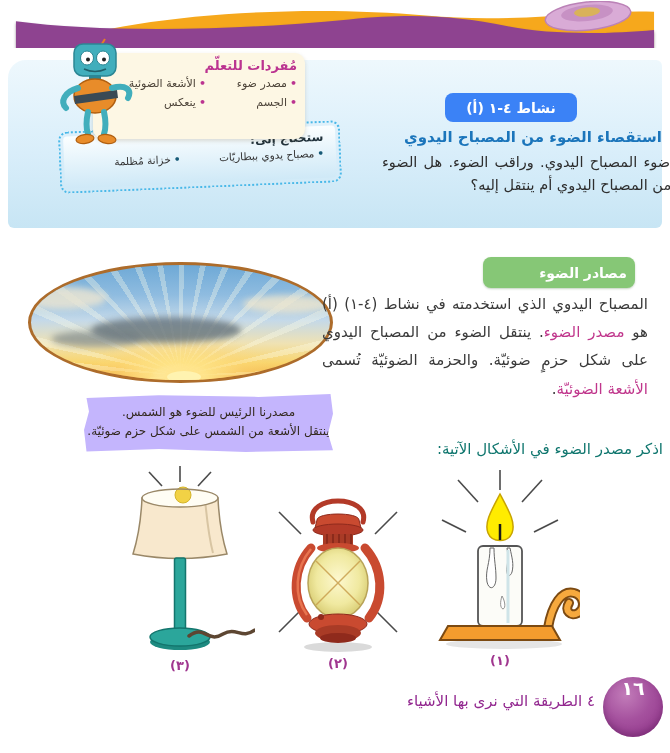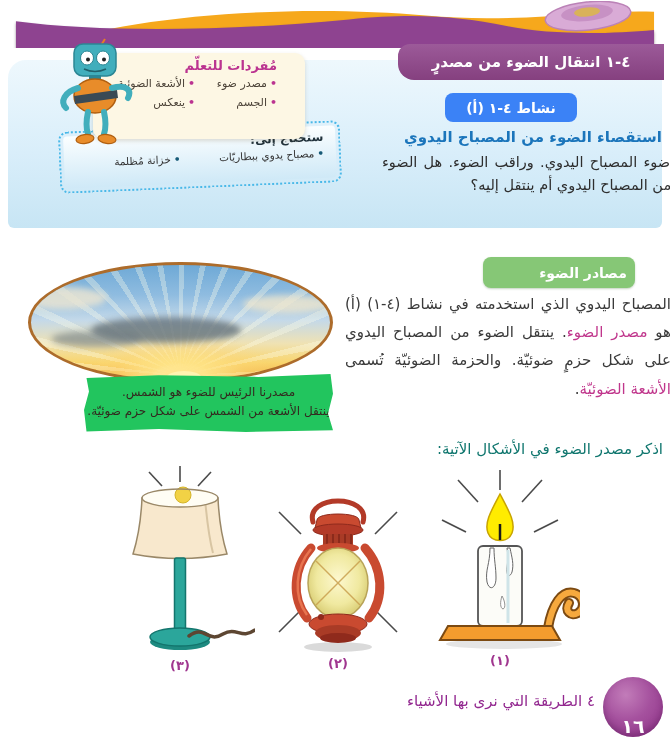--- a/index.html
+++ b/index.html
@@ -17,21 +17,21 @@
     border-radius:12px 0 0 16px;color:#fff;font-weight:bold;font-size:15px;
     display:flex;align-items:center;justify-content:center;z-index:6;}
 
   
   #blue-panel{left:8px;top:60px;width:654px;height:168px;
     background:linear-gradient(180deg,#eef8fd 0%,#d9eefa 55%,#c7e5f4 100%);
     border-radius:18px 6px 6px 6px;z-index:1;}
 
   
   #vocab-box{left:93px;top:53px;width:212px;height:86px;background:#fdf7e4;
-    border-radius:10px;box-shadow:0 2px 4px rgba(90,70,30,.18);z-index:4;padding:5px 28px 0 6px;box-sizing:border-box;}
+    border-radius:10px;box-shadow:0 2px 4px rgba(90,70,30,.18);z-index:4;padding:5px 8px 0 6px;box-sizing:border-box;}
   #vocab-box .vb-title{color:#bb3390;font-weight:bold;font-size:13px;text-align:right;margin-bottom:4px;}
   .vb-grid{display:grid;grid-template-columns:46% 54%;row-gap:6px;font-size:11px;color:#4c4338;}
   .vb-item{white-space:nowrap;}
   .vb-bullet{color:#bb3390;font-weight:bold;margin-left:3px;}
 
   #robot{left:54px;top:38px;width:80px;height:108px;z-index:5;}
 
   
   #needs-box{left:64px;top:131px;width:272px;height:52px;background:linear-gradient(180deg,#fbfeff,#cfe9f7);
     outline:2px dotted #49b8e8;outline-offset:3px;border-radius:4px;transform:rotate(-2.4deg);
@@ -45,78 +45,75 @@
     color:#fff;font-weight:bold;font-size:14px;display:flex;align-items:center;justify-content:center;z-index:2;}
   #activity-heading{left:337px;top:128px;width:325px;text-align:right;color:#1b75bb;
     font-weight:bold;font-size:15px;z-index:2;}
   #activity-body{left:337px;top:151px;width:325px;font-size:14.5px;line-height:1.62;color:#2e2e2e;
     text-align:justify;z-index:2;margin-left:45px;}
 
   
   #green-badge{left:483px;top:257px;width:104px;height:31px;background:#86c776;border-radius:8px;
     color:#fff;font-weight:bold;font-size:14px;display:flex;align-items:center;justify-content:center;
     box-shadow:0 1px 2px rgba(60,110,50,.3);padding-left:48px;}
-  #paragraph{left:345px;top:290px;width:326px;font-size:15px;line-height:1.88;color:#3a3a3a;text-align:justify;}
+  #paragraph{left:322px;top:290px;width:326px;font-size:15px;line-height:1.88;color:#3a3a3a;text-align:justify;}
   .magenta{color:#c0368c;}
 
   
   #oval{left:28px;top:262px;width:305px;height:121px;border-radius:50%;
     border:3px solid #ad6c2b;box-sizing:border-box;overflow:hidden;
     background:linear-gradient(180deg,#6ea9d6 0%,#8fbce0 26%,#c4d9e9 48%,#efe2b4 68%,#f9d56d 85%,#f2ae45 100%);}
   #oval .rays{position:absolute;left:0;top:0;width:100%;height:100%;
     background:repeating-conic-gradient(from -78deg at 50% 96%,rgba(255,255,235,.33) 0deg 3deg,rgba(255,255,255,0) 3deg 11deg);}
   #oval .glow{position:absolute;left:0;top:0;width:100%;height:100%;
     background:radial-gradient(ellipse 46% 55% at 50% 97%,rgba(255,252,215,.98) 0%,rgba(255,230,140,.85) 22%,rgba(255,216,120,.35) 48%,rgba(255,216,120,0) 70%);}
   .cloud{position:absolute;border-radius:50%;filter:blur(3px);}
   #cloud-dark{left:60px;top:52px;width:150px;height:26px;background:#5d6b75;opacity:.75;}
   #cloud-dark2{left:20px;top:66px;width:90px;height:16px;background:#6d7a82;opacity:.6;}
   #cloud-left{left:-14px;top:22px;width:90px;height:22px;background:#e9e4d2;opacity:.85;}
   #cloud-right{left:212px;top:30px;width:90px;height:18px;background:#efe6cd;opacity:.8;}
   #sun{position:absolute;left:136px;top:106px;width:34px;height:12px;border-radius:50%;
     background:#fff3b0;box-shadow:0 0 14px 8px rgba(255,225,130,.9);}
 
   
-  #caption{left:84px;top:374px;width:249px;height:58px;background:#22c55e;color:#33291f;
+  #caption{left:84px;top:394px;width:249px;height:58px;background:#c4b5fd;color:#33291f;
     font-size:12px;line-height:1.55;text-align:center;padding-top:9px;box-sizing:border-box;z-index:2;
     clip-path:polygon(1% 7%,30% 2%,70% 5%,99% 0%,100% 34%,98% 68%,100% 97%,65% 100%,30% 95%,1% 99%,0% 62%,2% 30%);}
 
   #question{left:337px;top:440px;width:326px;text-align:right;font-size:15px;color:#0f766e;}
 
   
   .fig{display:flex;flex-direction:column;align-items:center;}
   #fig-lamp{left:100px;top:466px;width:160px;}
   #fig-lantern{left:272px;top:486px;width:132px;}
   #fig-candle{left:420px;top:468px;width:160px;}
   .fig-label{color:#a0368f;font-weight:bold;font-size:13px;margin-top:2px;}
 
   
   #footer-text{right:75px;top:692px;color:#92278f;font-size:15px;white-space:nowrap;}
   #page-circle{left:603px;top:677px;width:60px;height:60px;border-radius:50%;
     background:radial-gradient(circle at 38% 30%,#c27cb9 0%,#a5519e 45%,#8f3288 100%);
-    color:#fff;font-size:19px;font-weight:bold;display:flex;align-items:flex-end;justify-content:center;
+    color:#fff;font-size:19px;font-weight:bold;display:flex;align-items:flex-start;justify-content:center;
     box-shadow:inset 0 -4px 6px rgba(80,20,80,.35);}
 </style>
 </head>
 <body>
 
 <div id="page">
 
   <svg id="band" class="abs" viewBox="0 0 670 42">
     <path d="M25,42 C120,6 300,-4 430,8 C530,17 610,1 670,4 L670,42 Z" fill="#f6a81c"></path>
     <path d="M0,14 C90,26 230,24 350,12 C420,5 465,9 515,19 C565,29 625,27 670,23 L670,42 L0,42 Z" fill="#8e4390" style="filter:drop-shadow(0 2px 1.5px rgba(60,40,60,.45));"></path>
   </svg>
   <svg id="donut" class="abs" viewBox="0 0 92 32">
     <ellipse cx="46" cy="15" rx="43" ry="14" fill="#d9abd6" stroke="#bb82b7" stroke-width="1.5" transform="rotate(-6 46 15)"></ellipse>
     <ellipse cx="45" cy="12" rx="26" ry="8" fill="#c791c4" transform="rotate(-6 45 12)"></ellipse>
     <ellipse cx="45" cy="11" rx="13" ry="4.5" fill="#d9b25a" transform="rotate(-6 45 11)"></ellipse>
   </svg>
 
-  <div id="header-bar" class="abs">
-    <span>٤-١ انتقال الضوء من مصدرٍ</span>
-  </div>
 
   <div id="blue-panel" class="abs"></div>
 
   <div id="vocab-box" class="abs">
     <div class="vb-title">مُفردات للتعلّم</div>
     <div class="vb-grid">
       <div class="vb-item"><span class="vb-bullet">•</span><span>مصدر ضوء</span></div>
       <div class="vb-item"><span class="vb-bullet">•</span><span>الأشعة الضوئية</span></div>
       <div class="vb-item"><span class="vb-bullet">•</span><span>الجسم</span></div>
       <div class="vb-item"><span class="vb-bullet">•</span><span>ينعكس</span></div>

